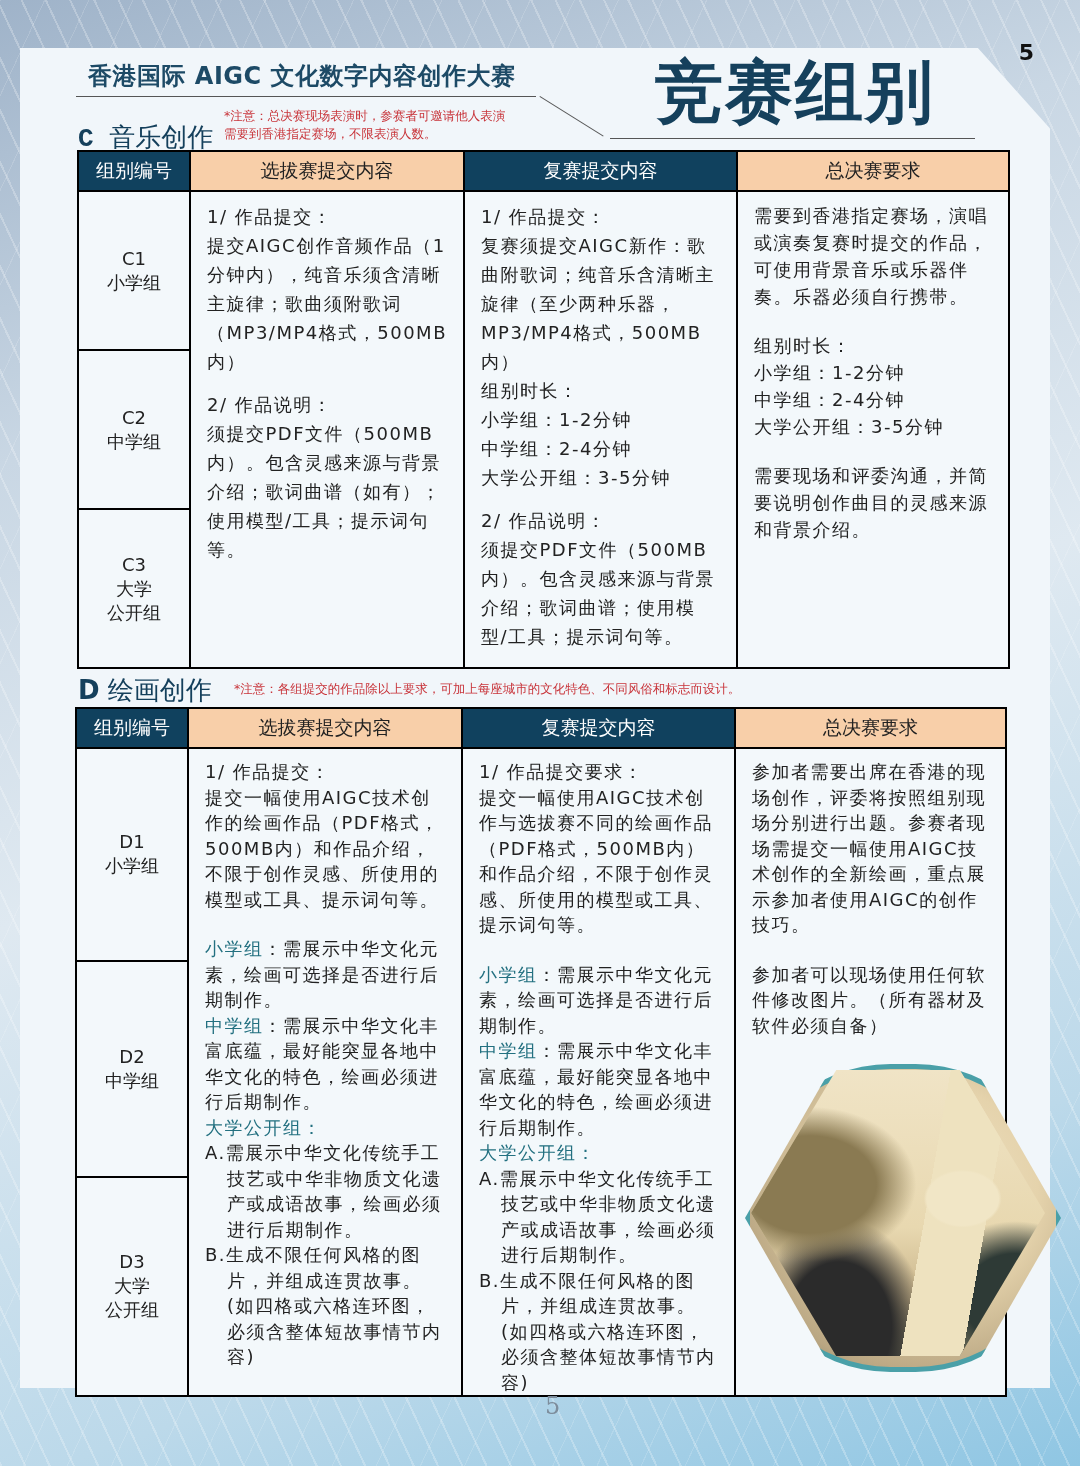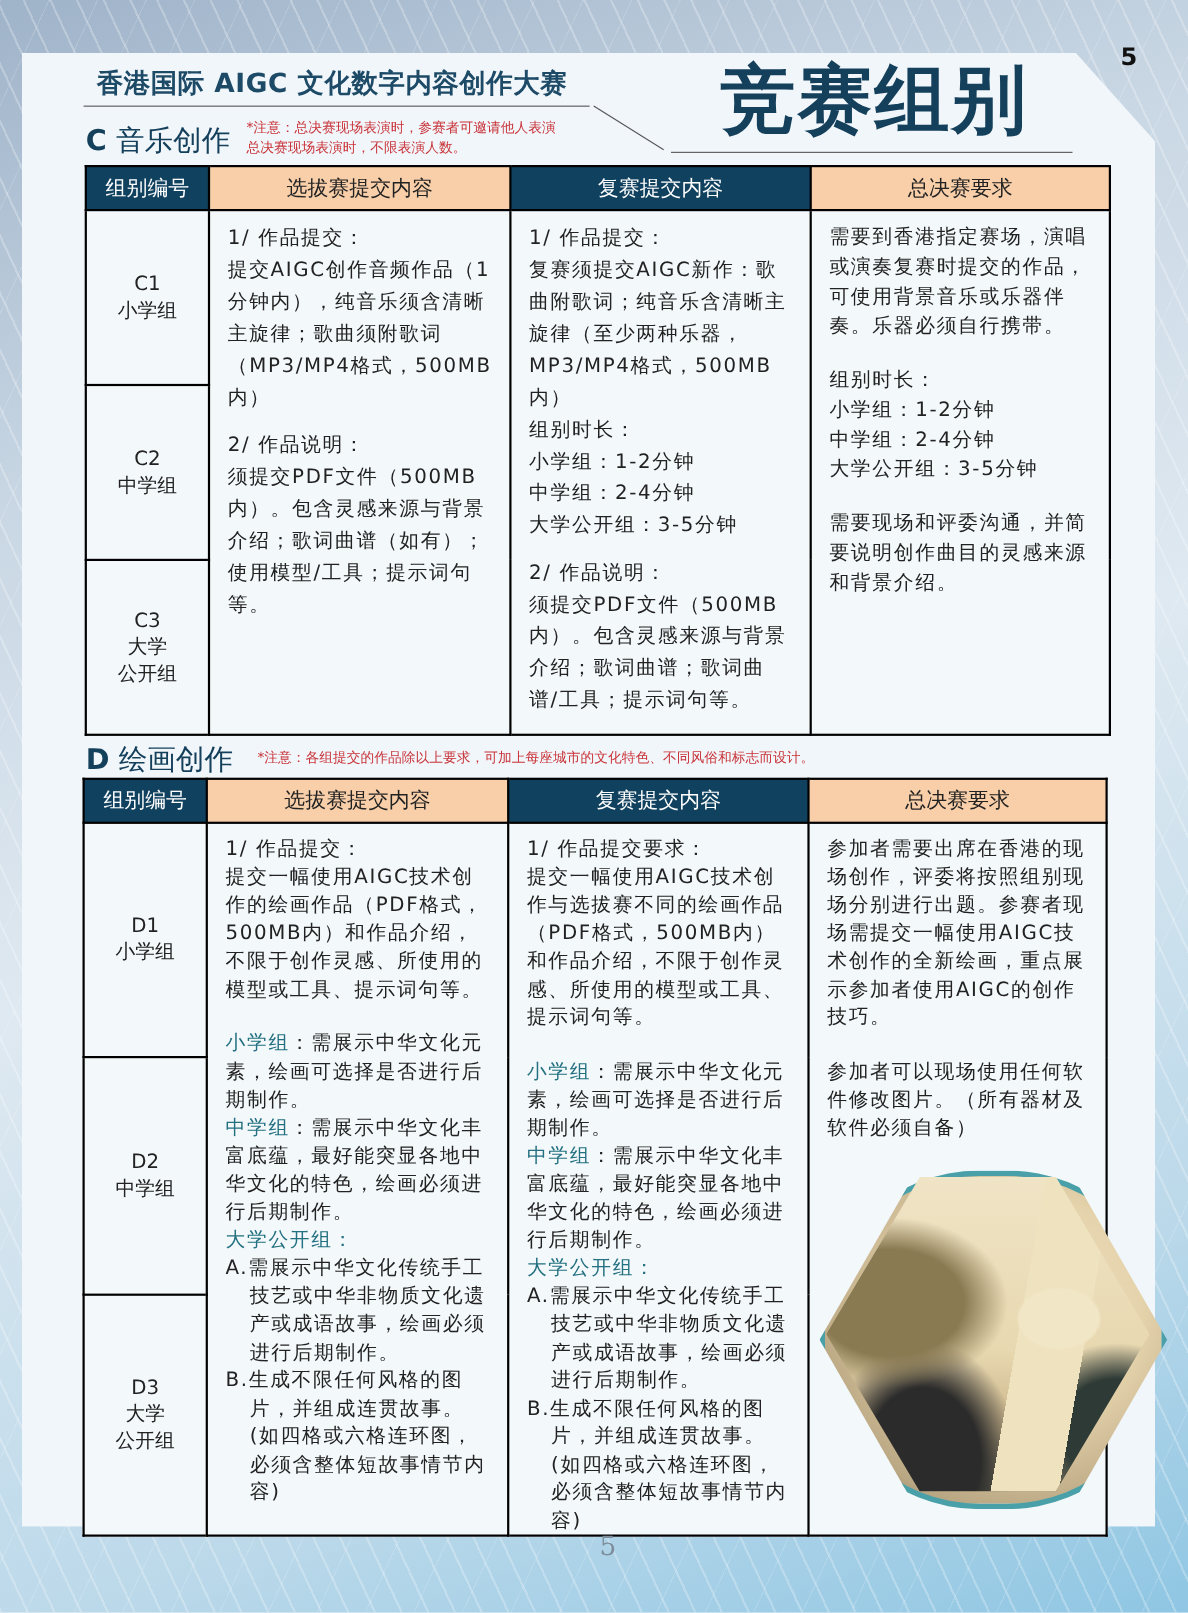--- a/index.html
+++ b/index.html
@@ -52,27 +52,27 @@
 <div class="bg-lines"></div>
 <div class="panel"></div>
 
 <div class="pagenum-top">5</div>
 <div class="contest-title">香港国际 AIGC 文化数字内容创作大赛</div>
 <div class="title-rule"></div>
 <div class="title-rule2"></div>
 <div class="title-rule3"></div>
 <div class="big-title">竞赛组别</div>
 
-<div class="section-title" style="left:78px;top:110px;">
+<div class="section-title" style="left:78px;top:120px;font-family:Liberation Mono, monospace;">
   <b>C</b>
   <span>音乐创作</span>
 </div>
 <div class="note" style="left:224px;top:107px;">
   <div>*注意：总决赛现场表演时，参赛者可邀请他人表演</div>
-  <div>总决赛现场表演时，不限表演人数。</div>
+  <div>需要到香港指定赛场，不限表演人数。</div>
 </div>
 
 <table class="grid" style="left:77px;top:150px;width:933px;">
   <colgroup>
       <col style="width:112px">
       <col style="width:274px">
       <col style="width:273px">
       <col style="width:272px">
     </colgroup>
   <tbody>
@@ -96,21 +96,21 @@
     </td>
     <td class="content" rowspan="3">
       <p class="p">1/ 作品提交：</p>
       <p class="p">复赛须提交AIGC新作：歌曲附歌词；纯音乐含清晰主旋律（至少两种乐器，MP3/MP4格式，500MB内）</p>
       <p class="p">组别时长：</p>
       <p class="p">小学组：1-2分钟</p>
       <p class="p">中学组：2-4分钟</p>
       <p class="p">大学公开组：3-5分钟</p>
       <div class="gap"></div>
       <p class="p">2/ 作品说明：</p>
-      <p class="p">须提交PDF文件（500MB内）。包含灵感来源与背景介绍；歌词曲谱；歌词曲谱/工具；提示词句等。</p>
+      <p class="p">须提交PDF文件（500MB内）。包含灵感来源与背景介绍；歌词曲谱；使用模型/工具；提示词句等。</p>
     </td>
     <td class="content" rowspan="3" style="line-height:27px;">
       <p class="p">需要到香港指定赛场，演唱或演奏复赛时提交的作品，可使用背景音乐或乐器伴奏。乐器必须自行携带。</p>
       <div class="gap" style="height:22px"></div>
       <p class="p">组别时长：</p>
       <p class="p">小学组：1-2分钟</p>
       <p class="p">中学组：2-4分钟</p>
       <p class="p">大学公开组：3-5分钟</p>
       <div class="gap" style="height:22px"></div>
       <p class="p">需要现场和评委沟通，并简要说明创作曲目的灵感来源和背景介绍。</p>

